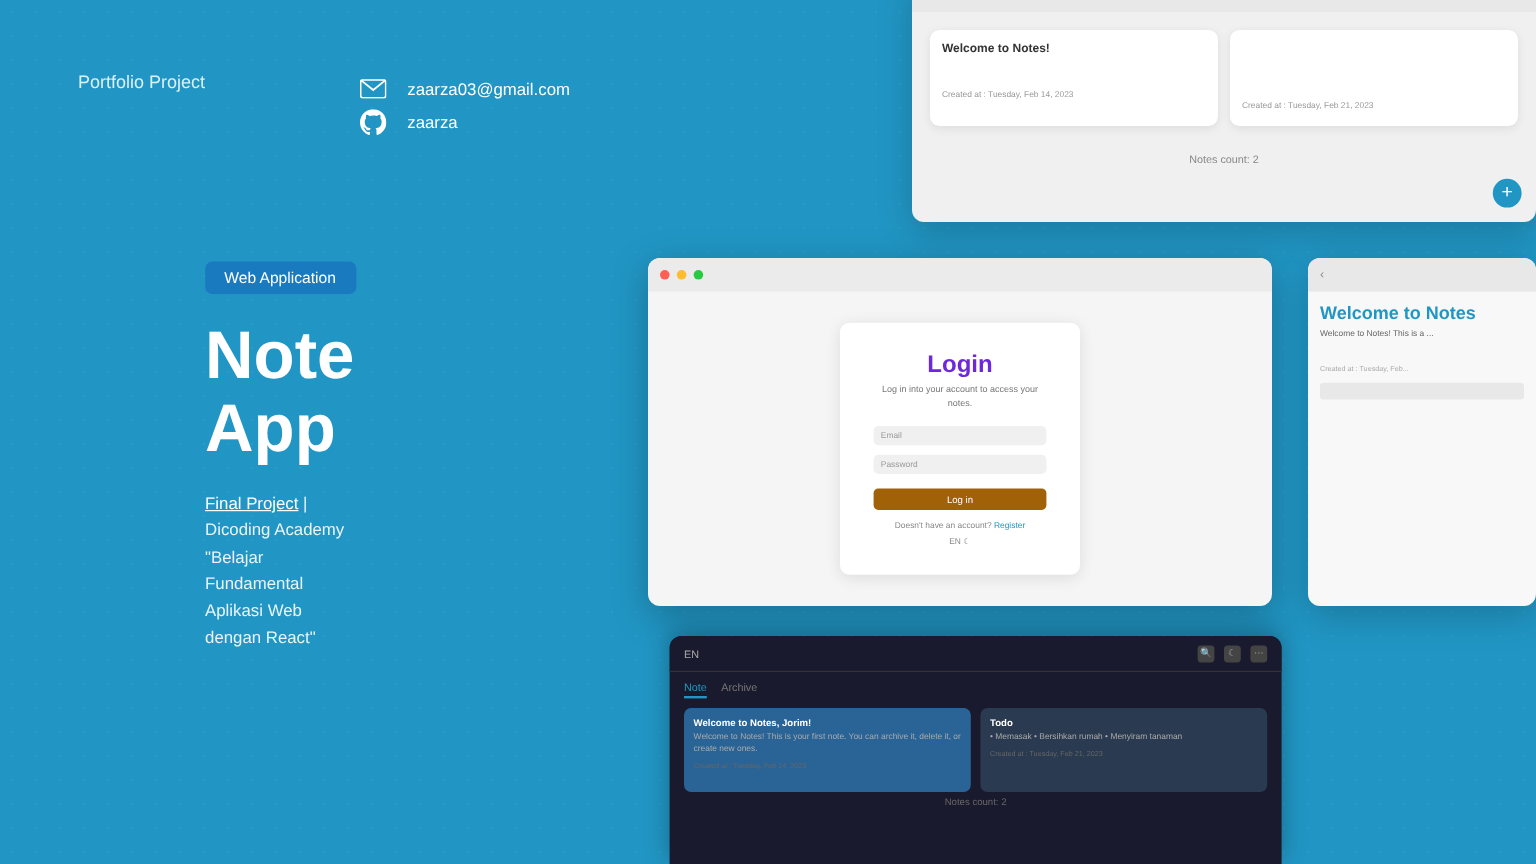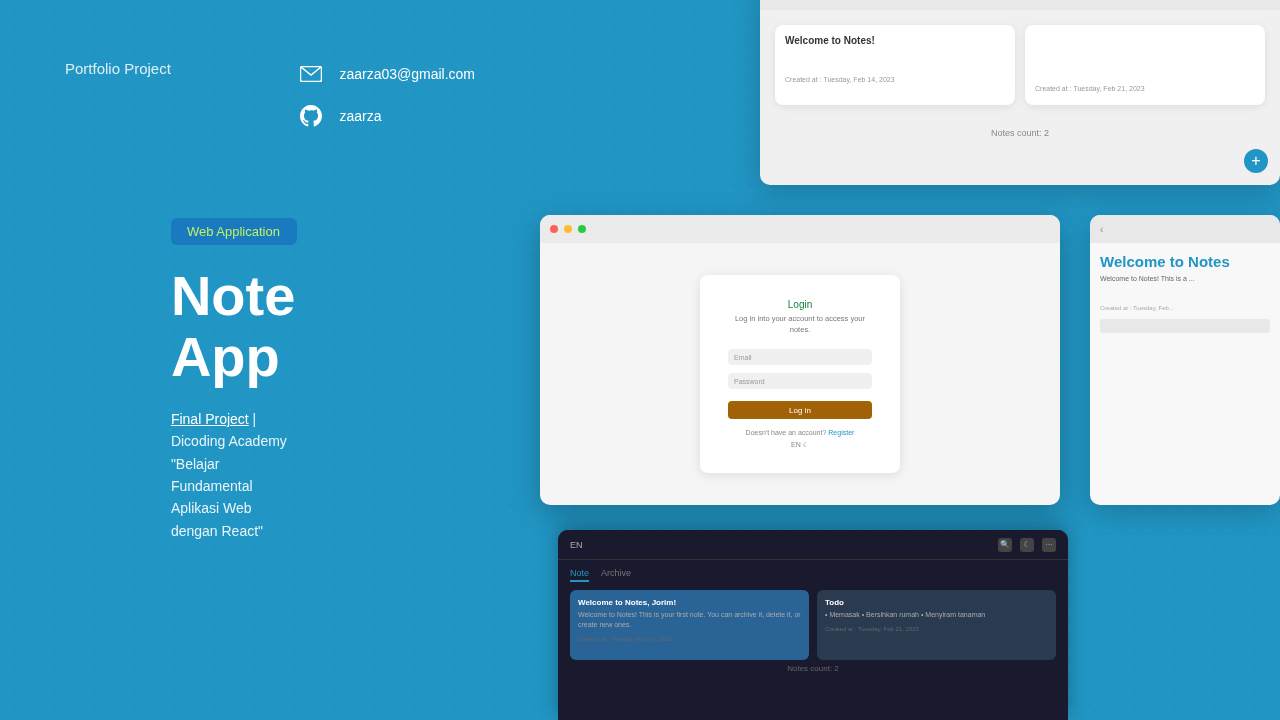--- a/index.html
+++ b/index.html
@@ -34,21 +34,21 @@
       flex: 1;
       display: flex;
       flex-direction: column;
       justify-content: center;
       padding-top: 40px;
     }
 
     .badge {
       display: inline-block;
       background: #1a7abf;
-      color: #bef264;
+      color: #ffffff;
       font-size: 13px;
       padding: 6px 16px;
       border-radius: 6px;
       margin-bottom: 20px;
       font-weight: 500;
     }
 
     .app-title {
       color: white;
       font-size: 56px;
@@ -64,21 +64,20 @@
     }
 
     .description a {
       color: white;
       text-decoration: underline;
     }
 
     .contact-section {
       display: flex;
       flex-direction: column;
-      gap: 14px;
       padding-bottom: 20px;
     }
 
     .contact-item {
       display: flex;
       align-items: center;
       gap: 14px;
       color: white;
       font-size: 14px;
     }
@@ -209,24 +208,24 @@
 
     .login-card {
       background: white;
       border-radius: 8px;
       padding: 24px 28px;
       width: 200px;
       box-shadow: 0 2px 12px rgba(0,0,0,0.1);
     }
 
     .login-title {
-      font-size: 10px;
-      font-weight: 400;
+      font-size: 20px;
+      font-weight: 700;
       text-align: center;
-      color: #15803d;
+      color: #6d28d9;
       margin-bottom: 4px;
     }
 
     .login-subtitle {
       font-size: 7.5px;
       text-align: center;
       color: #777;
       margin-bottom: 14px;
       line-height: 1.4;
     }

